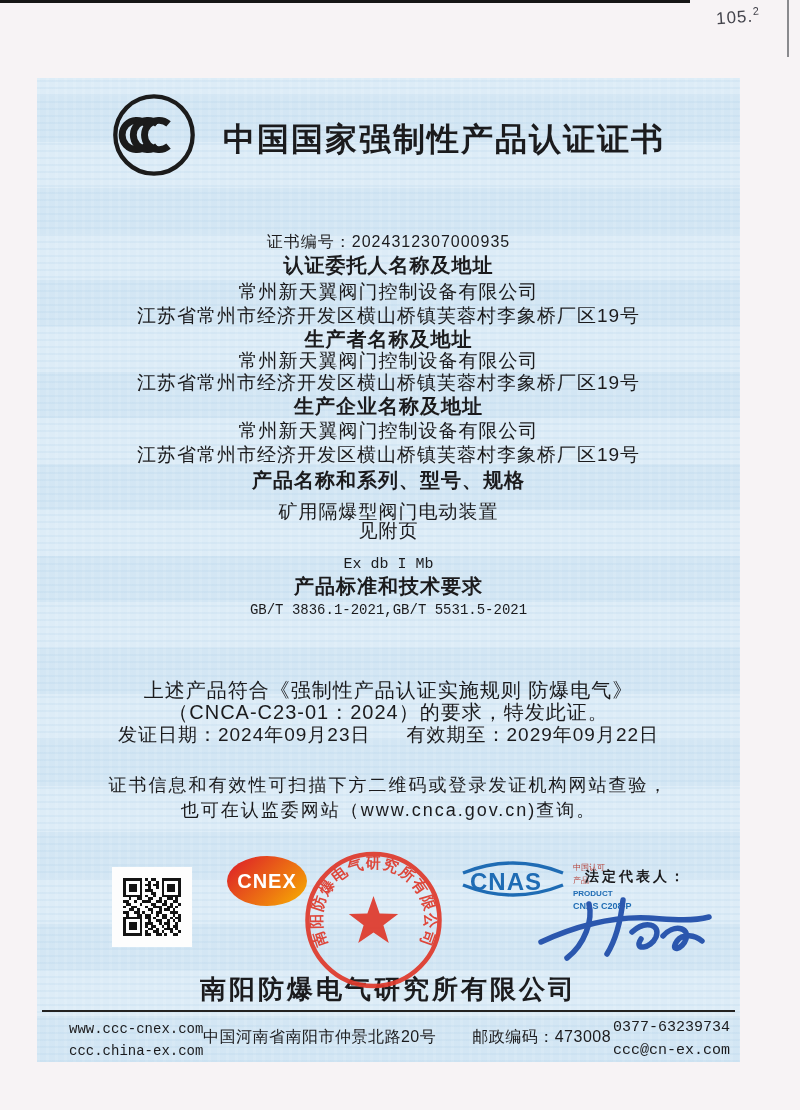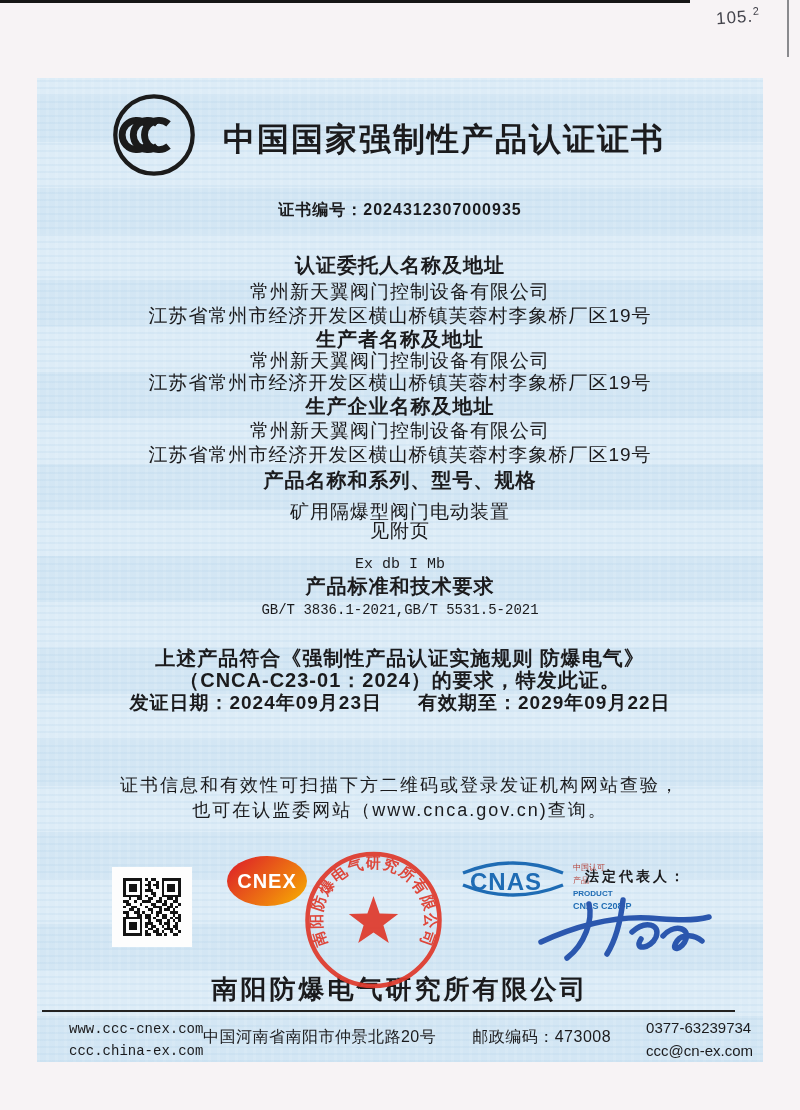--- a/index.html
+++ b/index.html
@@ -9,28 +9,28 @@
   .edge-right{position:absolute;left:787px;top:0;width:2px;height:57px;background:#8a8a8e;}
   .note{position:absolute;left:716px;top:6px;font-size:17px;color:#44444c;
         transform:rotate(-4deg);letter-spacing:1px;}
   .note sup{font-size:11px;}
   
   .cert{position:absolute;left:37px;top:78px;width:703px;height:984px;
         background-color:#d9eaf6;
         background-image:
           repeating-linear-gradient(0deg, rgba(167,202,228,.16) 0 2px, rgba(255,255,255,0) 2px 7px),
           repeating-linear-gradient(90deg, rgba(255,255,255,.10) 0 3px, rgba(0,0,0,0) 3px 9px),
-          repeating-linear-gradient(0deg, rgba(190,216,236,.22) 0 46px, rgba(255,255,255,.10) 46px 92px); padding-left: 23px;}
+          repeating-linear-gradient(0deg, rgba(190,216,236,.22) 0 46px, rgba(255,255,255,.10) 46px 92px);}
   .ccc-mark{position:absolute;left:74px;top:14px;width:86px;height:86px;}
   .title{position:absolute;left:120px;top:40px;width:574px;margin:0;text-align:center;
          font-size:32px;font-weight:bold;letter-spacing:2px;white-space:nowrap;}
   .ln{position:absolute;left:0;width:100%;text-align:center;font-size:19px;
       letter-spacing:1px;white-space:nowrap;line-height:24px;}
   .hd{font-weight:bold;font-size:20px;}
-  .b{font-weight:bold;}
+  .b{font-weight:normal;margin-top:32px;}
   .mono{font-family:"Liberation Mono","DejaVu Sans Mono",monospace;letter-spacing:0;}
   .certno{font-size:16px;}
   .conf{font-size:20px;}
   .verify{font-size:18px;letter-spacing:2px;}
   .gap-left{margin-left:36px;}
   
   .qr{position:absolute;left:75px;top:788px;width:80px;height:82px;}
   .cnex{position:absolute;left:190px;top:778px;width:80px;height:50px;border-radius:50%;
         background:linear-gradient(135deg,#e02f24 15%,#ee7a10 65%,#f8b400 100%);
         display:flex;align-items:center;justify-content:center;}
@@ -46,21 +46,21 @@
   .sig{position:absolute;left:500px;top:812px;width:178px;height:82px;}
   
   .issuer{position:absolute;left:0;top:894px;width:100%;text-align:center;
           font-size:26px;font-weight:600;letter-spacing:3px;}
   .rule{position:absolute;left:5px;top:932px;width:693px;height:2px;background:#222;}
   .f-web{position:absolute;left:32px;top:940px;font-size:14px;line-height:22px;
          font-family:Liberation Mono, monospace;letter-spacing:0;}
   .f-center{position:absolute;left:160px;top:949px;width:420px;text-align:center;
             font-size:16px;white-space:nowrap;letter-spacing:.5px;}
   .f-right{position:absolute;right:10px;top:938px;text-align:left;font-size:15px;line-height:23px;
-           font-family:Liberation Sans, sans-serif;letter-spacing:0;}
+           font-family:Liberation Mono, monospace;letter-spacing:0;}
 </style>
 </head>
 <body>
 
 <div class="stage">
   <div class="edge-top"></div>
   <div class="edge-right"></div>
 
   <div class="note"><span>105.</span><sup>2</sup></div>
 

